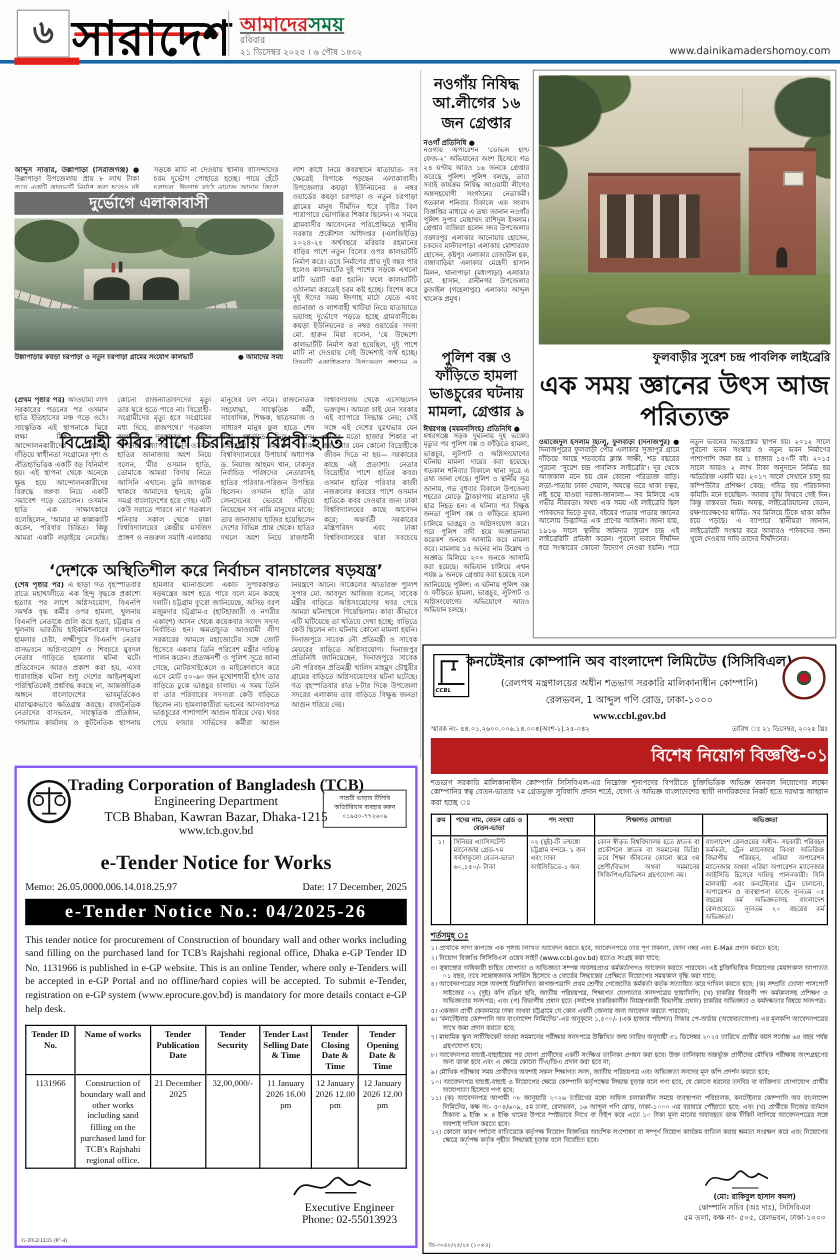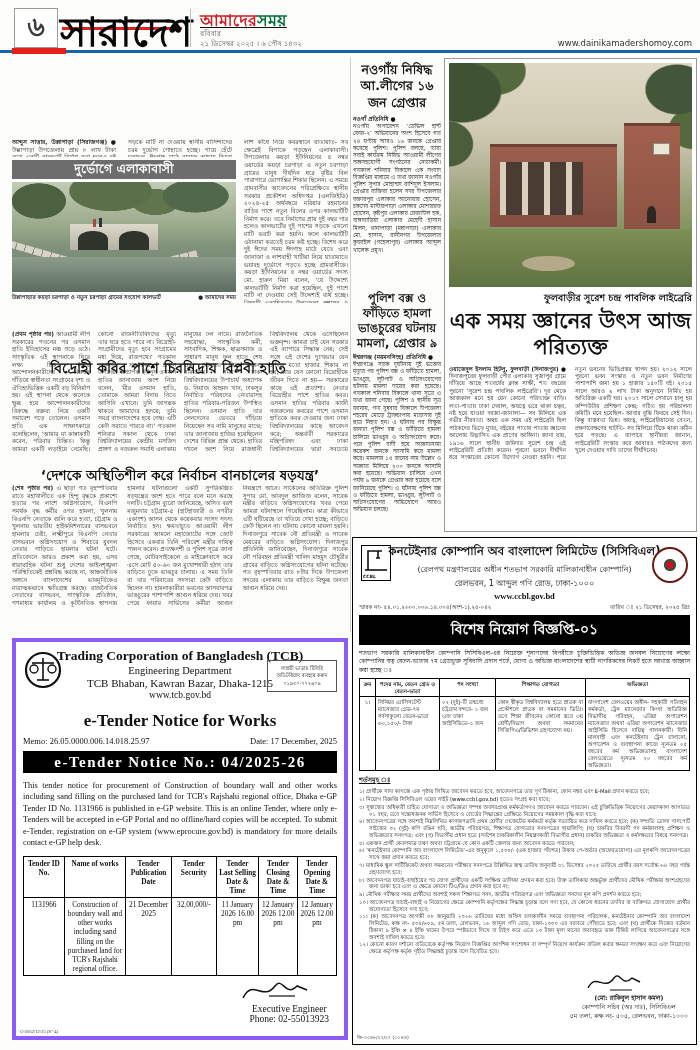--- a/index.html
+++ b/index.html
@@ -101,21 +101,21 @@
   .pol-body{left:353px;top:361px;width:88px;height:172px;font-size:5.6px;line-height:1.3;}
 
   .library-box{left:444px;top:58px;width:253px;height:474px;border:1px solid #999;
                box-sizing:border-box;padding:4px;background:#fff;position:absolute;}
   .library-caption{text-align:right;font-size:9.5px;font-weight:bold;margin-top:4px;}
   .library-headline{text-align:center;font-size:21px;font-weight:bold;line-height:1.25;margin-top:2px;}
   .library-body{margin-top:5px;column-count:2;column-gap:9px;font-size:5.7px;line-height:1.3;
                 height:146px;overflow:hidden;text-align:justify;}
 
   
-  .tcb-box{left:12px;top:638px;width:336px;height:402px;border:4px solid #8b5cf6;box-sizing:border-box;
+  .tcb-box{left:12px;top:638px;width:336px;height:402px;border:2px solid #8b5cf6;box-sizing:border-box;
            background:#fff;padding:6px 7px;font-family:"Liberation Serif",serif;position:absolute;}
   .tcb-head{position:relative;height:60px;text-align:center;}
   .tcb-logo{position:absolute;left:0;top:2px;}
   .tcb-org{font-size:13.5px;font-weight:bold;}
   .tcb-dept{font-size:10.5px;margin-top:1px;}
   .tcb-addr{font-size:11px;margin-top:1px;}
   .tcb-web{font-size:9.5px;margin-top:1px;}
   .tcb-sidebox{position:absolute;right:0;top:12px;width:68px;height:30px;border:1px solid #555;
                font-size:5px;line-height:1.5;display:flex;align-items:center;justify-content:center;
                text-align:center;white-space:pre-line;font-family:"DejaVu Sans",sans-serif;}
@@ -140,21 +140,21 @@
   .ccbl-logo-label{position:absolute;bottom:1px;left:1px;font-size:4.5px;font-weight:bold;font-style:italic;}
   .ccbl-title{font-size:11.5px;font-weight:bold;}
   .ccbl-sub{font-size:7.8px;margin-top:1px;}
   .ccbl-addr{font-size:8px;margin-top:1px;}
   .ccbl-web{font-size:8.5px;font-weight:bold;font-family:"Liberation Serif",serif;margin-top:1px;}
   .ccbl-emblem{position:absolute;right:2px;top:4px;width:32px;height:32px;border-radius:50%;
                border:2.5px solid #6b1a14;background:#fff;display:flex;align-items:center;justify-content:center;}
   .ccbl-emblem-core{width:12px;height:12px;border-radius:50%;background:#c8102e;
                     box-shadow:0 0 0 2px #1c5e33 inset;}
   .ccbl-memo-row{display:flex;justify-content:space-between;font-size:5.5px;margin-top:3px;}
-  .ccbl-bar{background:#000000;color:#fff;text-align:center;font-size:14px;font-weight:bold;
+  .ccbl-bar{background:#b91c1c;color:#fff;text-align:right;font-size:14px;font-weight:bold;
             padding:3px 0;margin-top:3px;}
   .ccbl-intro{font-size:6px;line-height:1.4;margin-top:4px;text-align:justify;}
   .ccbl-table{width:100%;border-collapse:collapse;margin-top:4px;font-size:5.4px;}
   .ccbl-table th,.ccbl-table td{border:1px solid #000;padding:1.5px 2px;vertical-align:top;line-height:1.3;}
   .ccbl-table th{text-align:center;font-weight:bold;}
   .ccbl-cond-title{font-size:6.5px;font-weight:bold;text-decoration:underline;margin-top:4px;}
   .ccbl-conds{margin-top:2px;font-size:5.3px;line-height:1.28;height:186px;overflow:hidden;}
   .cond{padding-left:10px;text-indent:-10px;text-align:justify;margin-bottom:1px;}
   .ccbl-sign{position:relative;height:52px;}
   .ccbl-sign-sig{position:absolute;right:46px;top:-4px;}

